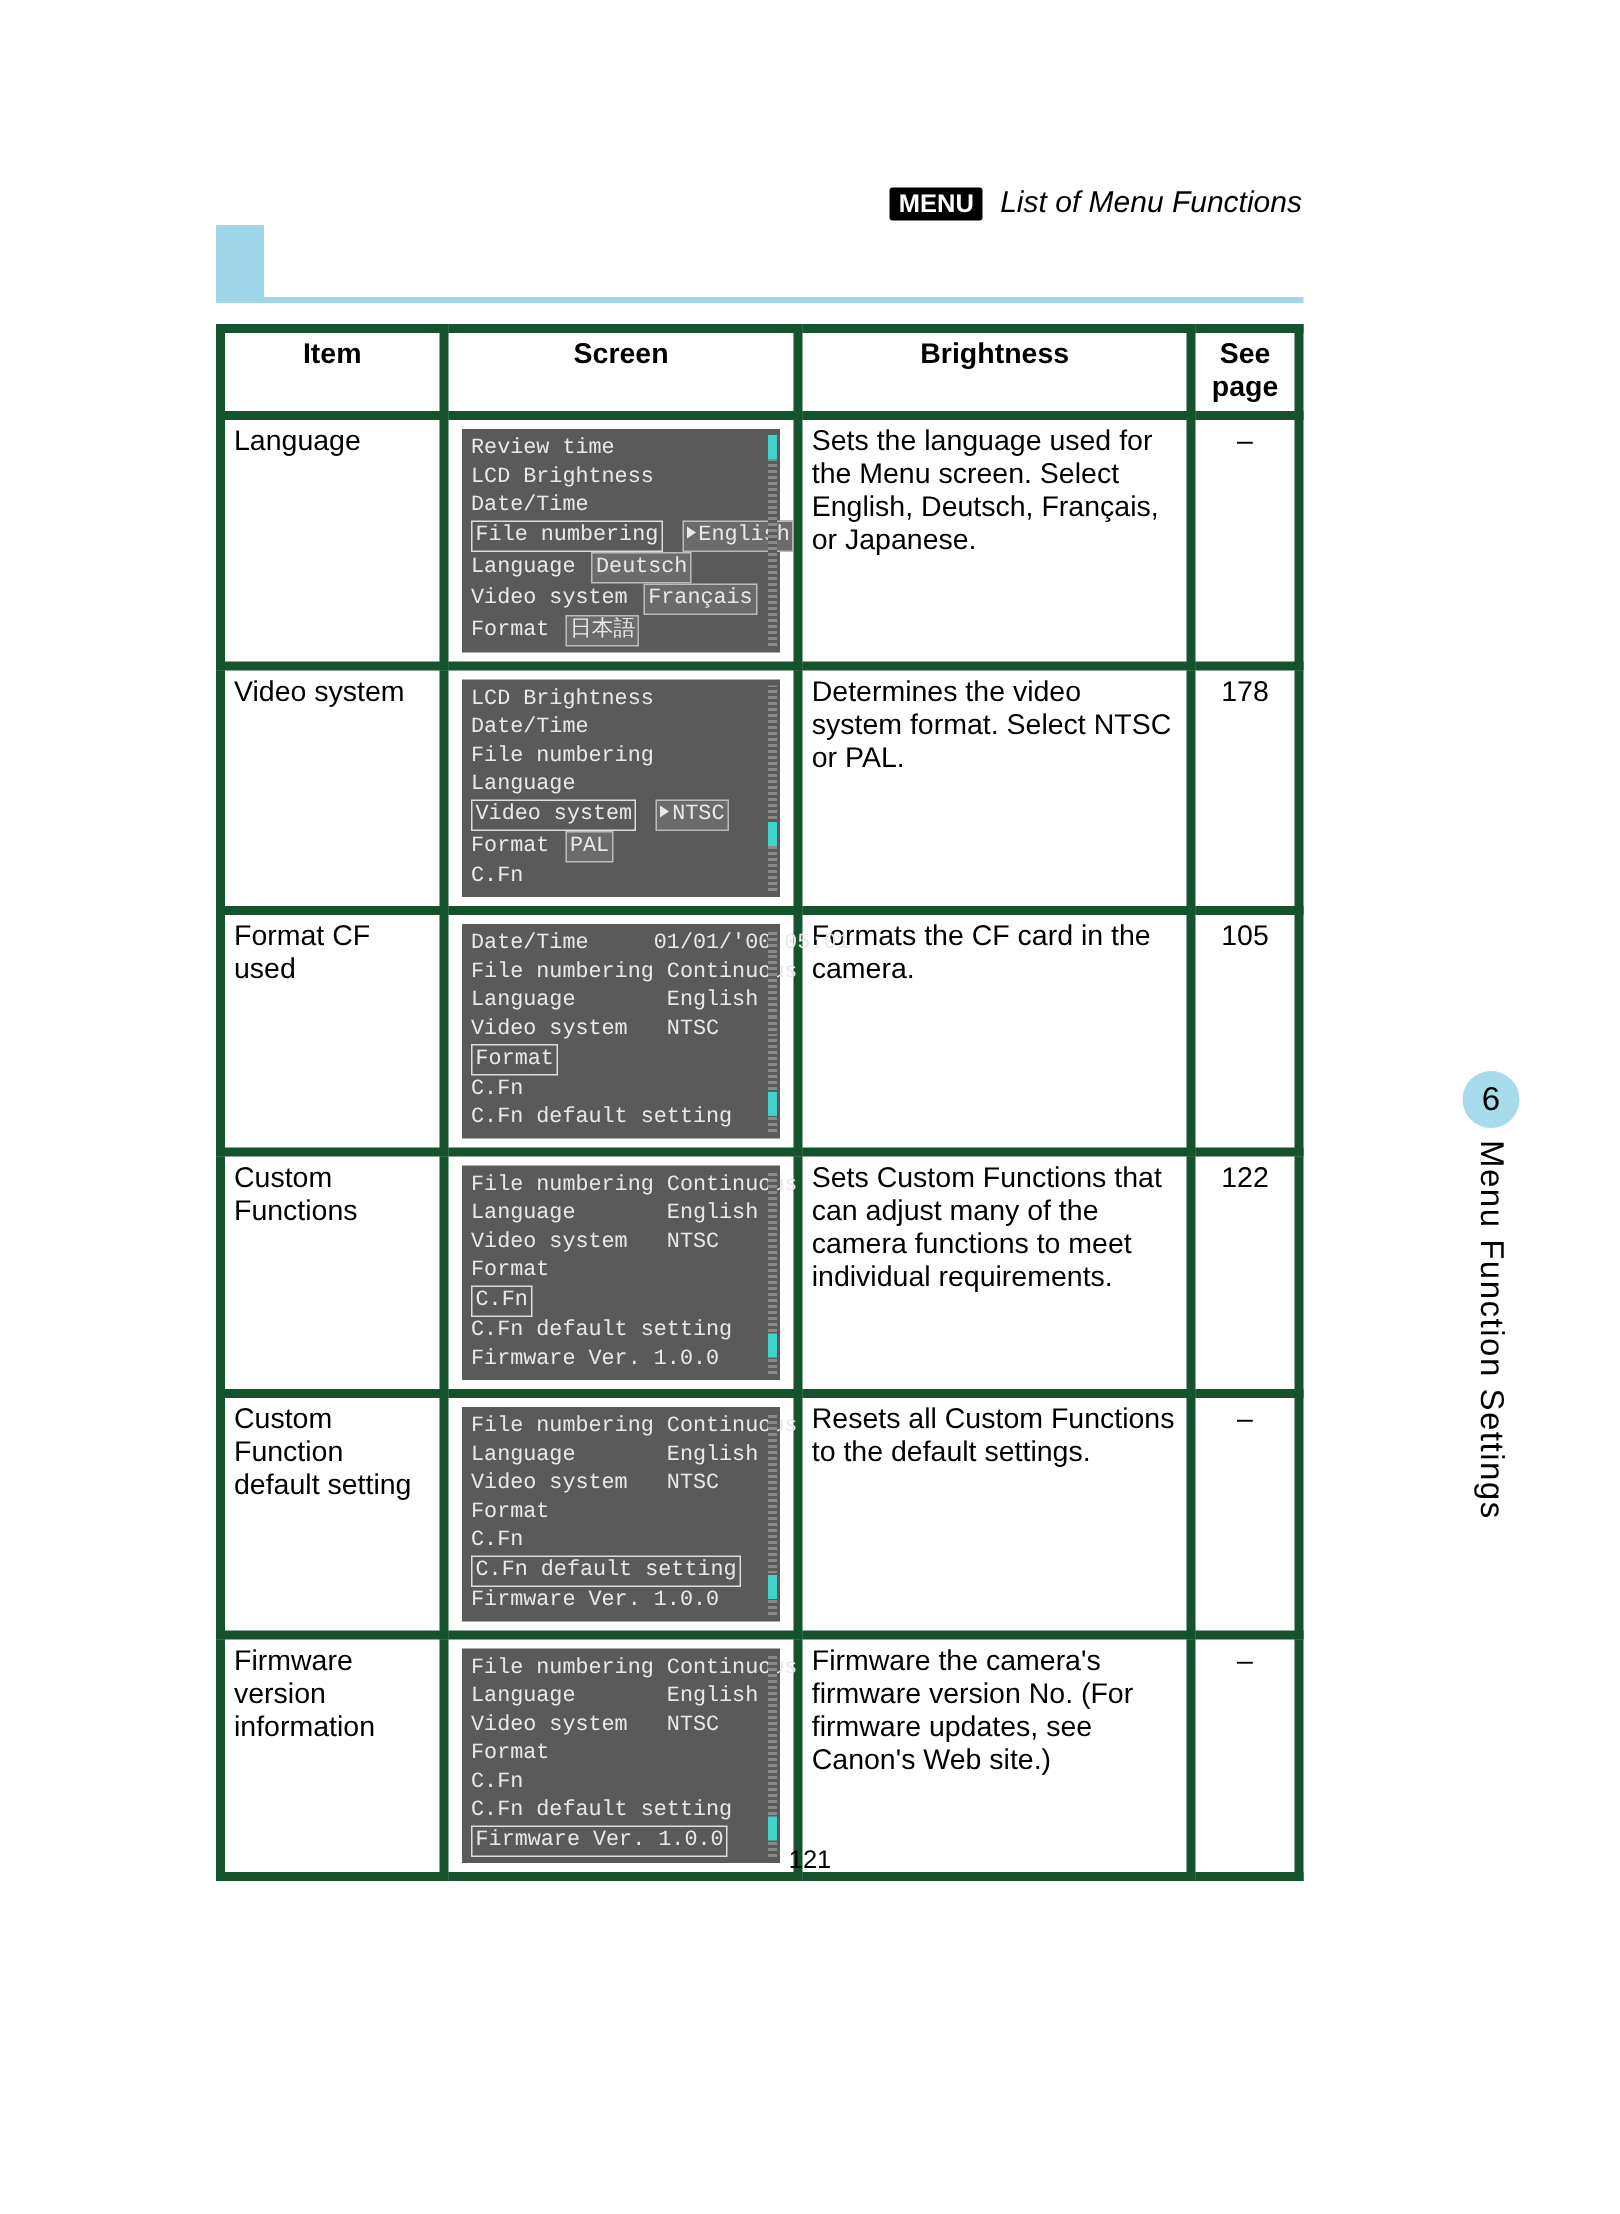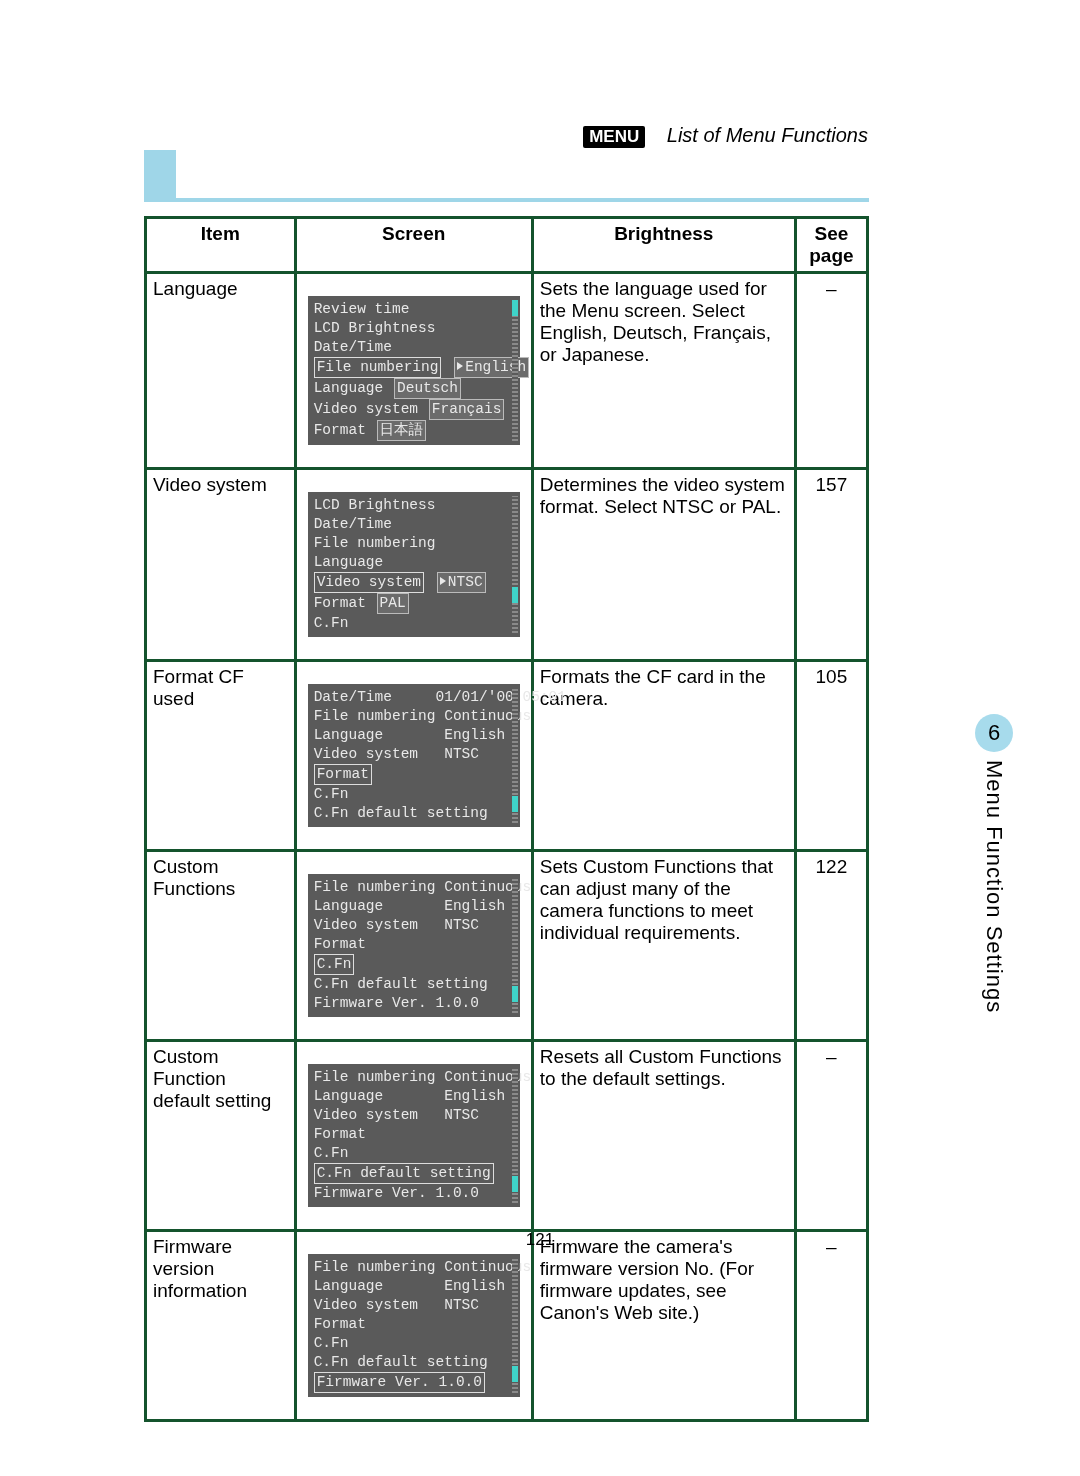--- a/index.html
+++ b/index.html
@@ -41,21 +41,21 @@
     font-style: italic;
     font-size: 20px;
   }
   .menu-badge {
     display: inline-block;
     background: #000;
     color: #fff;
     font-style: normal;
     font-weight: bold;
     padding: 1px 6px;
-    margin-right: 16px;
+    margin-right: 6px;
     font-size: 17px;
     border-radius: 2px;
   }
   
   .side-tab {
     position: absolute;
     right: 60px;
     top: 714px;
     width: 52px;
     height: 312px;
@@ -81,21 +81,21 @@
   
   .tbl {
     position: absolute;
     left: 144px;
     top: 216px;
     width: 725px;
     border-collapse: collapse;
     table-layout: fixed;
   }
   .tbl th, .tbl td {
-    border: 3px solid #14532d;
+    border: 6px solid #14532d;
     padding: 4px 6px;
     vertical-align: top;
     font-size: 19px;
   }
   .tbl th {
     text-align: center;
     font-weight: bold;
     background: #fff;
   }
   .col-item { width: 145px; }
@@ -105,21 +105,21 @@
   .tbl td.pg { text-align: center; }
   
   .lcd {
     width: 212px;
     background: #5a5a5a;
     color: #e8e8e8;
     font-family: "Courier New", monospace;
     font-size: 14.5px;
     line-height: 19px;
     padding: 4px 6px;
-    margin: 18px auto;
+    margin: 2px auto;
     box-sizing: border-box;
     position: relative;
   }
   .lcd .row { white-space: pre; }
   .lcd .sel {
     display: inline-block;
     border: 1px solid #ddd;
     padding: 0 2px;
     margin-right: 2px;
   }
@@ -218,21 +218,21 @@
               <div class="row">File numbering</div>
               <div class="row">Language</div>
               <div class="row"><span class="sel">Video system</span> <span class="sub"><span class="tri"></span>NTSC</span></div>
               <div class="row"><span>Format</span> <span class="sub">PAL</span></div>
               <div class="row">C.Fn</div>
               <div class="scroll"></div>
               <div class="thumb" style="top: 95px;"></div>
             </div>
           </td>
           <td>Determines the video system format. Select NTSC or PAL.</td>
-          <td class="pg">157</td>
+          <td class="pg">178</td>
         </tr>
         <tr>
           <td>Format CF used</td>
           <td>
             <div class="lcd">
               <div class="row">Date/Time     01/01/'00 05:01</div>
               <div class="row">File numbering Continuous</div>
               <div class="row">Language       English</div>
               <div class="row">Video system   NTSC</div>
               <div class="row"><span class="sel">Format</span></div>

